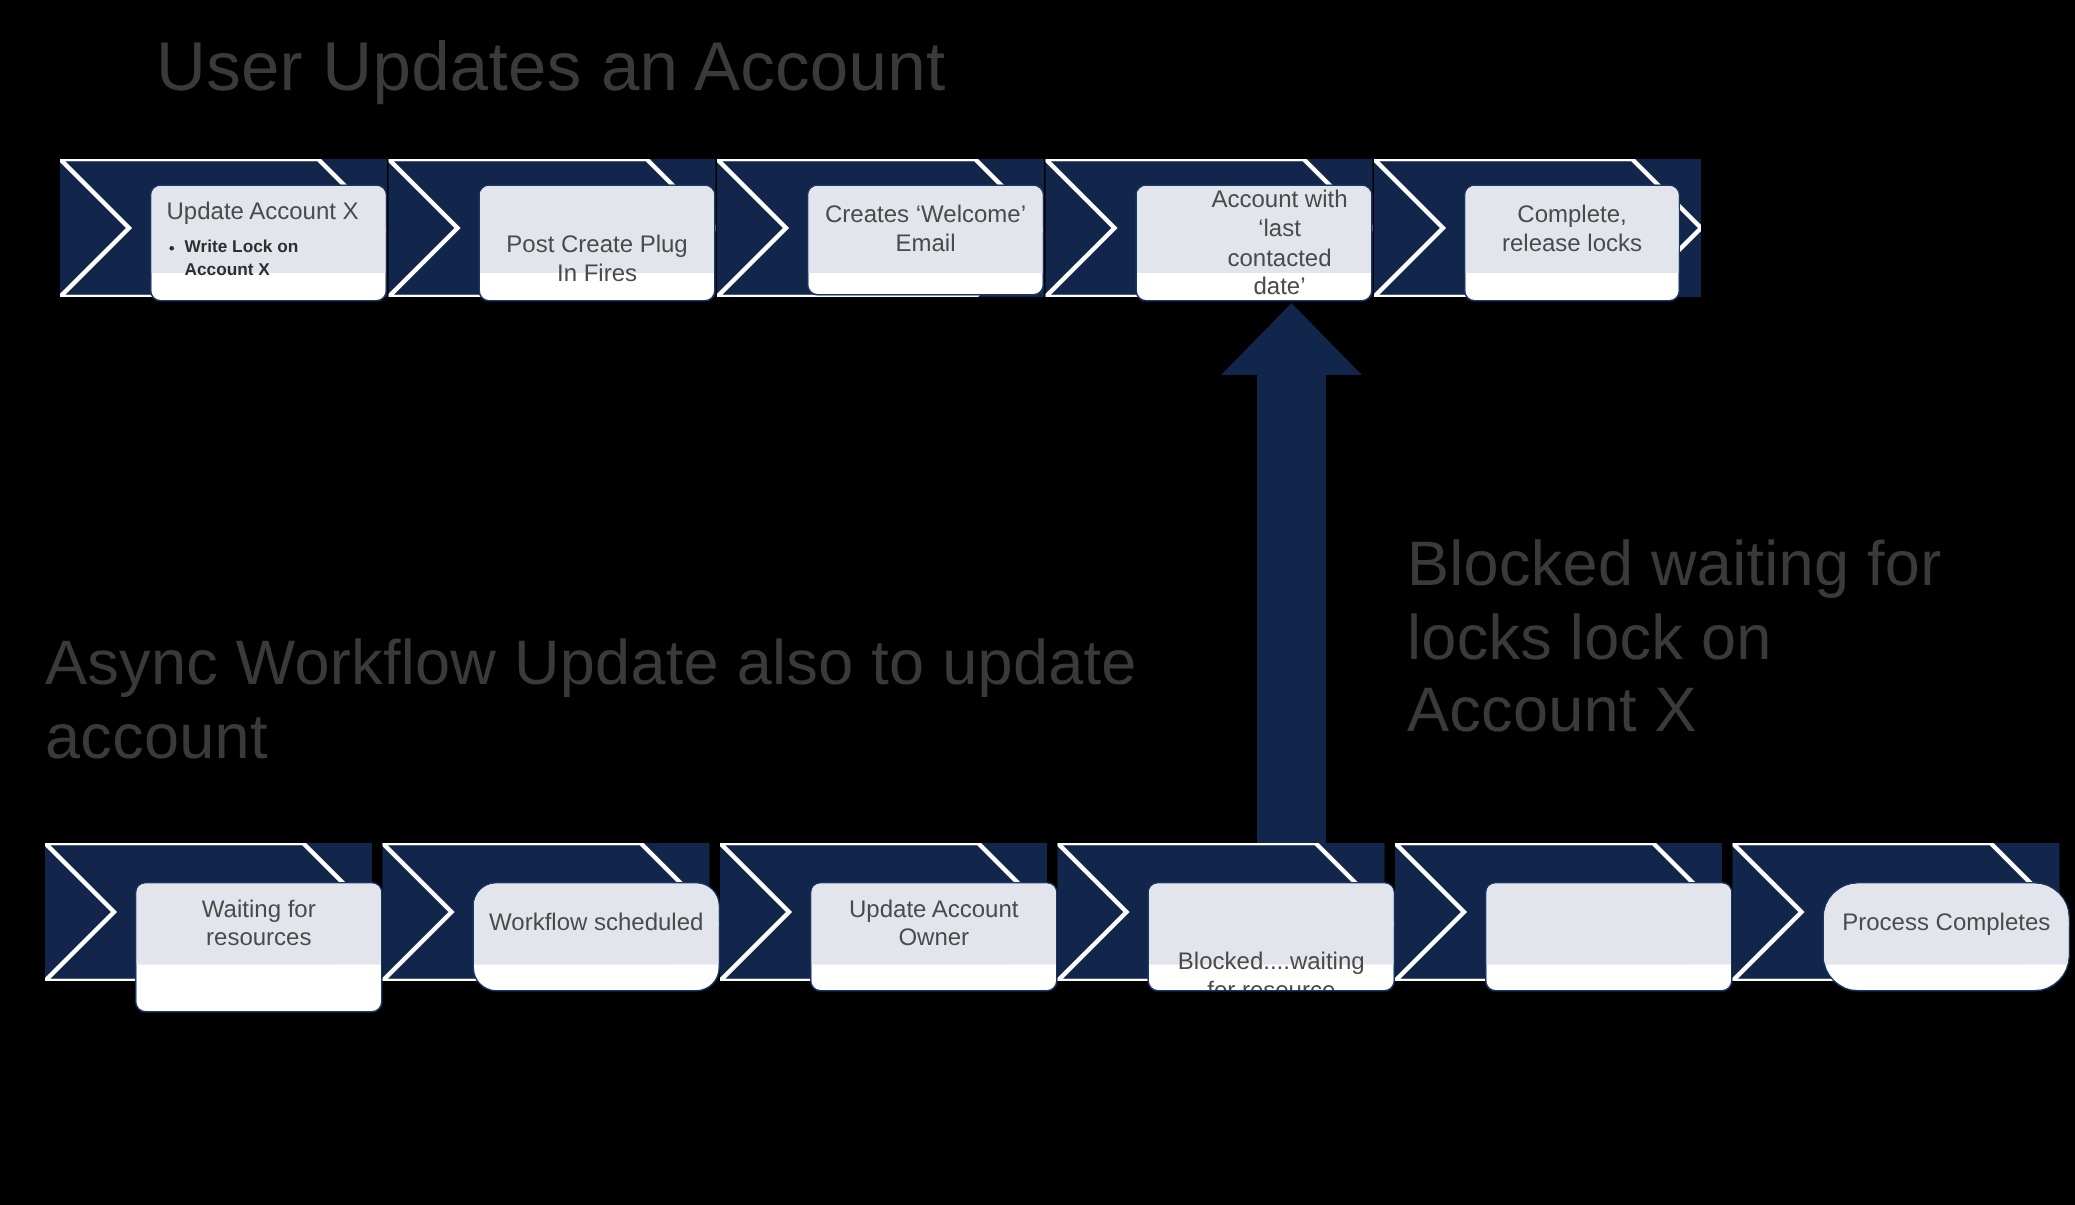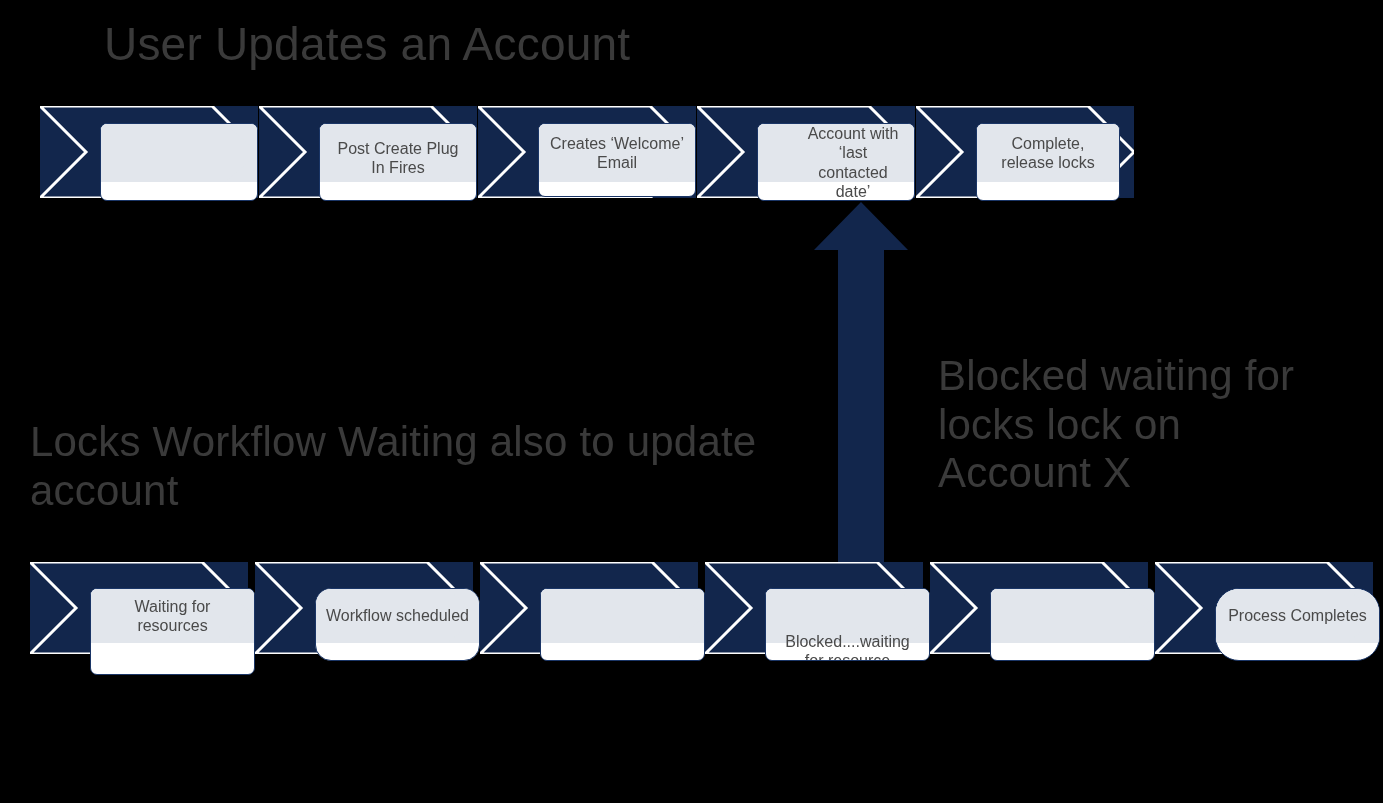--- a/index.html
+++ b/index.html
@@ -74,48 +74,54 @@
   
   #block-arrow{position:absolute;}
 </style>
 </head>
 <body>
 
 <div class="stage">
 
   <div class="heading" id="title-main">User Updates an Account</div>
 
-  <div class="heading" id="label-async">Locks Workflow Waiting also to update account</div>
+  <div class="heading" id="label-async">Async Workflow Update also to update account</div>
 
   <div class="heading" id="label-blocked">Blocked waiting for locks lock on Account X</div>
 
   <svg id="block-arrow" width="110" height="375" viewBox="0 0 110 375" style="left:808px;top:198px;">
     <polygon points="53,4 100,52 76,52 76,371 30,371 30,52 6,52" fill="#12264C"></polygon>
   </svg>
 
   <div id="row-top">
       <div class="step" style="left: 40px; top: 106px;">
         <svg width="218" height="92" viewBox="0 0 218 92" class="chev-dark">
           <polygon points="0,0 172,0 218,46 172,92 0,92 46,46" fill="#12264C" stroke="#ffffff" stroke-width="3"></polygon>
         </svg>
         <div class="card" style="left: 60px; top: 17px; width: 158px; height: 78px;">
           <svg width="158" height="58" viewBox="0 0 158 58" class="inner-chev">
             <polygon points="0,0 124,0 158,29 124,58 0,58" fill="#e2e6ec"></polygon>
           </svg>
+          <div class="txt" style="height: 58px; padding: 8px 10px 0px; justify-content: flex-start;">
+            <div class="ttl left">Update Account X</div>
+            <ul class="bullets">
+              <li>Write  Lock on Account X</li>
+            </ul>
+          </div>
         </div>
       </div>
       <div class="step" style="left: 259px; top: 106px;">
         <svg width="218" height="92" viewBox="0 0 218 92" class="chev-dark">
           <polygon points="0,0 172,0 218,46 172,92 0,92 46,46" fill="#12264C" stroke="#ffffff" stroke-width="3"></polygon>
         </svg>
         <div class="card" style="left: 60px; top: 17px; width: 158px; height: 78px;">
           <svg width="158" height="58" viewBox="0 0 158 58" class="inner-chev">
             <polygon points="0,0 124,0 158,29 124,58 0,58" fill="#e2e6ec"></polygon>
           </svg>
-          <div class="txt" style="height: 68px; padding: 0px 10px;">
+          <div class="txt" style="height: 68px; padding: 0px 10px; justify-content: flex-end;">
             <div class="ttl">Post Create Plug In Fires</div>
           </div>
         </div>
       </div>
       <div class="step" style="left: 478px; top: 106px;">
         <svg width="218" height="92" viewBox="0 0 218 92" class="chev-dark">
           <polygon points="0,0 172,0 218,46 172,92 0,92 46,46" fill="#12264C" stroke="#ffffff" stroke-width="3"></polygon>
         </svg>
         <div class="card" style="left: 60px; top: 17px; width: 158px; height: 74px;">
           <svg width="158" height="58" viewBox="0 0 158 58" class="inner-chev">
@@ -182,20 +188,23 @@
         </div>
       </div>
       <div class="step" style="left: 480px; top: 562px;">
         <svg width="218" height="92" viewBox="0 0 218 92" class="chev-dark">
           <polygon points="0,0 172,0 218,46 172,92 0,92 46,46" fill="#12264C" stroke="#ffffff" stroke-width="3"></polygon>
         </svg>
         <div class="card" style="left: 60px; top: 26px; width: 165px; height: 73px;">
           <svg width="165" height="54" viewBox="0 0 165 54" class="inner-chev">
             <polygon points="0,0 131,0 165,27 131,54 0,54" fill="#e2e6ec"></polygon>
           </svg>
+          <div class="txt" style="height: 54px; padding: 0px 10px;">
+            <div class="ttl">Update Account Owner</div>
+          </div>
         </div>
       </div>
       <div class="step" style="left: 705px; top: 562px;">
         <svg width="218" height="92" viewBox="0 0 218 92" class="chev-dark">
           <polygon points="0,0 172,0 218,46 172,92 0,92 46,46" fill="#12264C" stroke="#ffffff" stroke-width="3"></polygon>
         </svg>
         <div class="card" style="left: 60px; top: 26px; width: 165px; height: 73px;">
           <svg width="165" height="54" viewBox="0 0 165 54" class="inner-chev">
             <polygon points="0,0 131,0 165,27 131,54 0,54" fill="#e2e6ec"></polygon>
           </svg>

